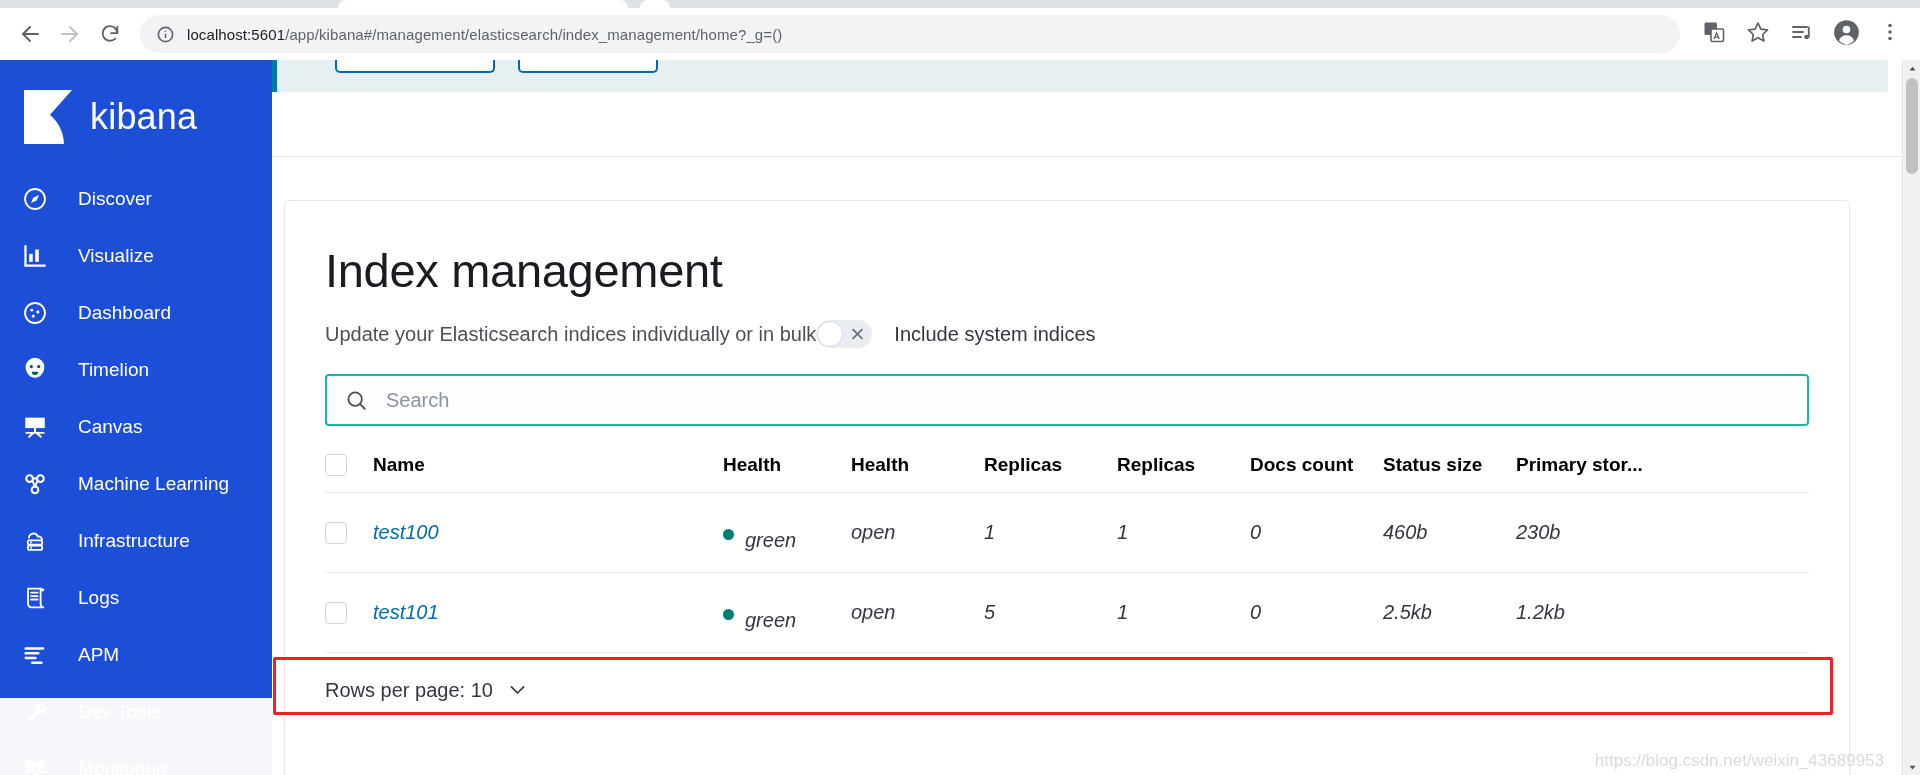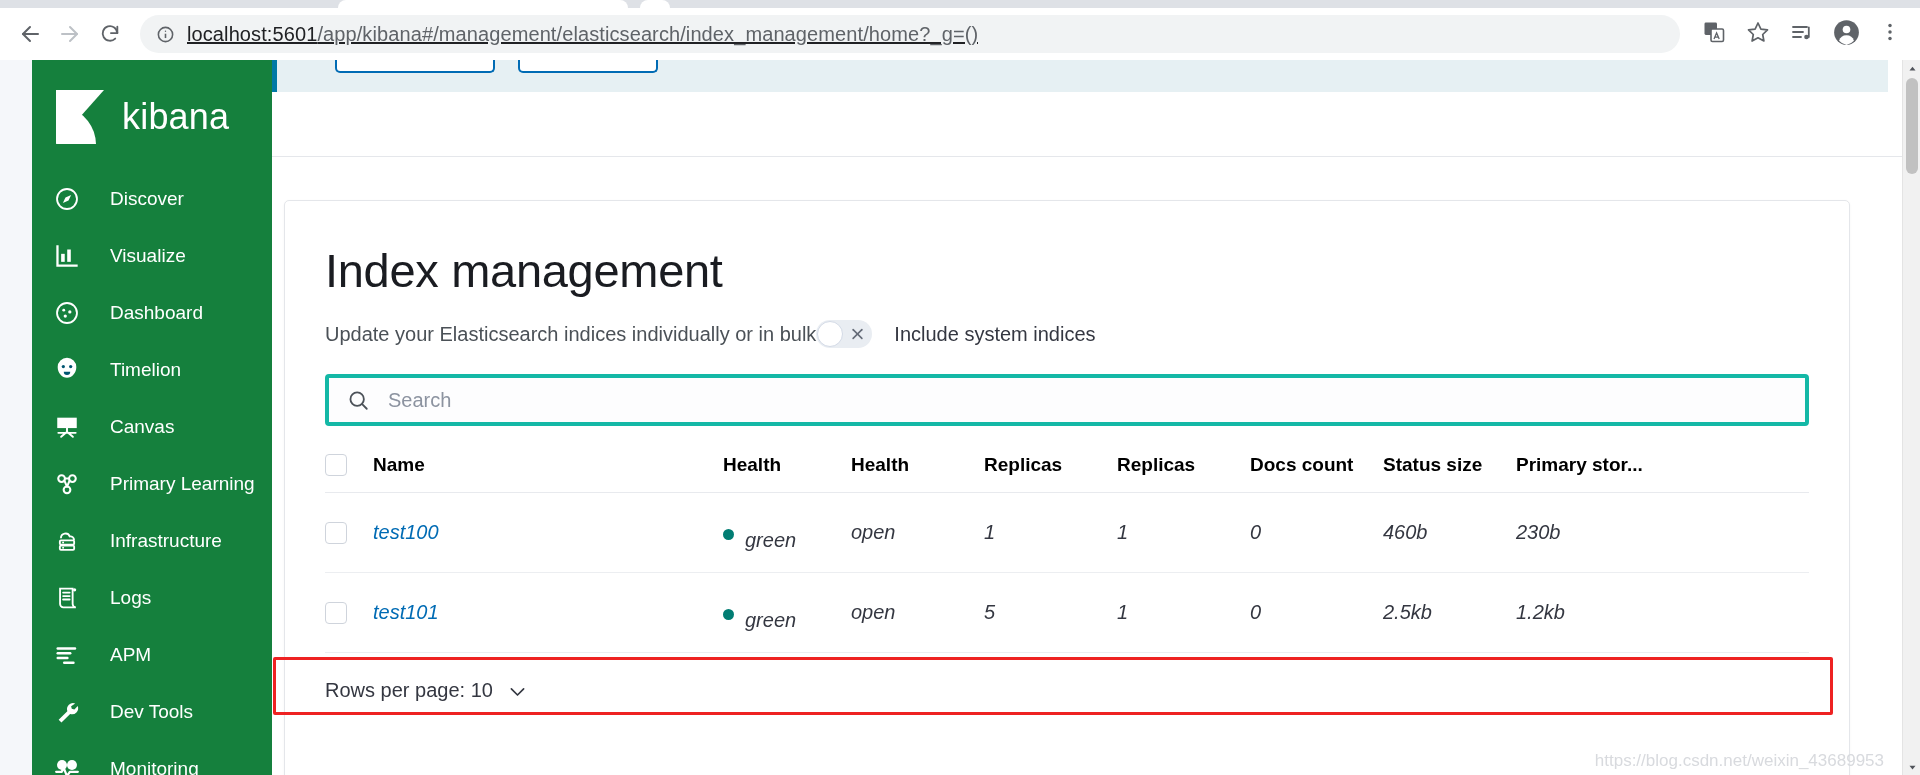--- a/index.html
+++ b/index.html
@@ -53,26 +53,25 @@
     height: 38px;
     margin: 0 12px 0 10px;
     background: #f1f3f4;
     border-radius: 20px;
     display: flex; align-items: center;
     padding: 0 16px;
     min-width: 0;
   }
   .info-icon { flex: 0 0 auto; margin-right: 12px; color: #5f6368; display:flex; }
   .url-text {
-    font-size: 20px;
+    font-size: 15px;
     color: #202124;
     white-space: nowrap;
     overflow: hidden;
     letter-spacing: 0.1px;
-    text-decoration: underline;
   }
   .url-text .host { color: #202124; }
   .url-text .path { color: #5f6368; }
   .chrome-icon {
     width: 44px; height: 44px;
     display: flex; align-items: center; justify-content: center;
     color: #5f6368; flex: 0 0 auto;
   }
   .chrome-icon.last { margin-right: 8px; }
 
@@ -81,25 +80,24 @@
     position: absolute;
     top: 60px; left: 0;
     width: 1920px; height: 715px;
     background: #f5f7fa;
     overflow: hidden;
   }
 
   
   .sidebar {
     position: absolute; top: 0; left: 0;
-    width: 272px; height: 715px;
-    background: #15803d;
+    width: 272px; height: 638px;
+    background: #1d4ed8;
     color: #ffffff;
     padding-top: 14px;
-    margin-left: 32px;
   }
   .kb-logo-row {
     display: flex; align-items: center;
     padding: 14px 0 10px 22px;
     margin-bottom: 14px;
   }
   .kb-mark { width: 52px; height: 58px; flex: 0 0 auto; }
   .kb-word {
     font-size: 36px;
     font-weight: 400;
@@ -228,21 +226,21 @@
     margin-left: 22px;
     font-size: 20px;
     color: #343741;
     white-space: nowrap;
   }
 
   
   .search-box {
     margin-top: 26px;
     height: 52px;
-    border: 4px solid #14b8a6;
+    border: 2px solid #14b8a6;
     border-radius: 4px;
     background: #fdfdfe;
     display: flex; align-items: center;
     padding: 11px 18px;
   }
   .search-box .mag { flex: 0 0 auto; color: #4c5259; display: flex; }
   .search-input {
     border: none; outline: none; background: transparent;
     margin-left: 16px;
     font-size: 20px;
@@ -302,21 +300,21 @@
     top: 456px;
     width: 1560px;
     height: 58px;
     border: 3px solid #ee2222;
     pointer-events: none;
     border-radius: 2px;
   }
 
   
   .rows-per-page {
-    display: flex; align-items: flex-end;
+    display: flex; align-items: flex-start;
     margin-top: 26px;
     font-size: 20px;
     color: #343741;
     cursor: pointer;
     width: max-content;
   }
   .rows-per-page .chev { margin-left: 14px; display: flex; color: #343741; }
 
   
   .scroll-track {
@@ -522,21 +520,21 @@
 
     <div class="nav-item">
       <span class="ico">
         <svg width="26" height="26" viewBox="0 0 24 24" fill="none" stroke="currentColor" stroke-width="1.9" stroke-linecap="round">
           <circle cx="7" cy="7" r="3.1"></circle>
             <circle cx="17" cy="7" r="3.1"></circle>
           <circle cx="12" cy="17.4" r="3.1"></circle>
           <path d="M9.6 8.9L12 14.4M14.4 8.9L12 14.4M10.1 7h3.8"></path>
         </svg>
       </span>
-      <span class="lbl">Primary Learning</span>
+      <span class="lbl">Machine Learning</span>
     </div>
 
     <div class="nav-item">
       <span class="ico">
         <svg width="26" height="26" viewBox="0 0 24 24" fill="none" stroke="currentColor" stroke-width="1.7">
           <path d="M6.4 9.4a4.2 4.2 0 0 1 8.1-1.6 3.3 3.3 0 0 1 4 3.2"></path>
           <rect x="5.4" y="11.4" width="13.2" height="4" rx="1"></rect>
           <rect x="5.4" y="16.2" width="13.2" height="4" rx="1"></rect>
           <circle cx="8.4" cy="13.4" r="0.9" fill="currentColor" stroke="none"></circle>
           <circle cx="8.4" cy="18.2" r="0.9" fill="currentColor" stroke="none"></circle>

